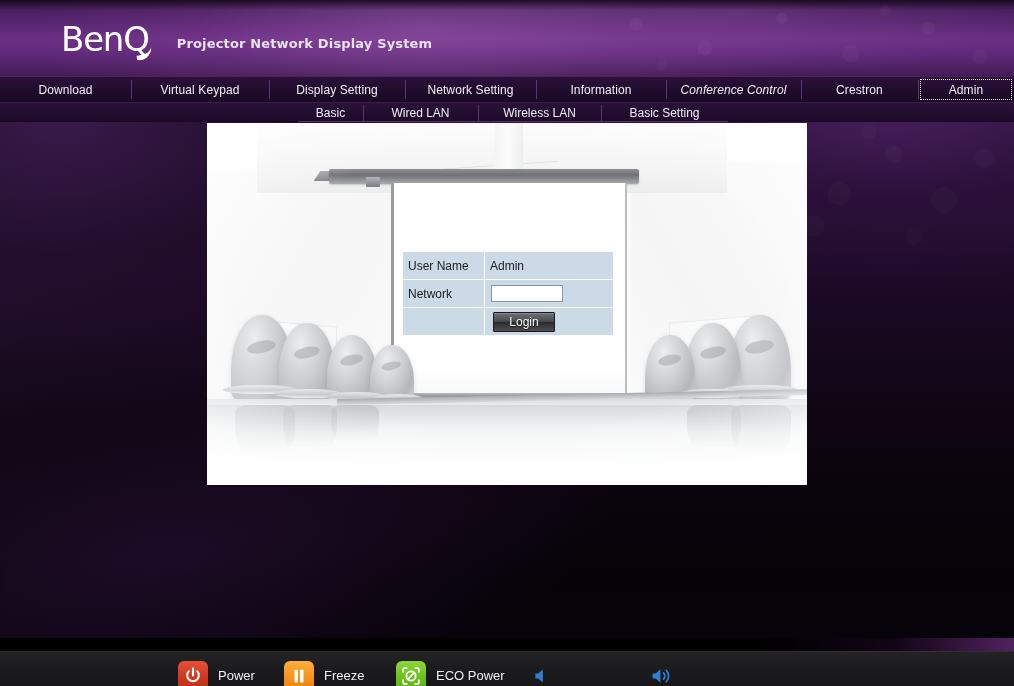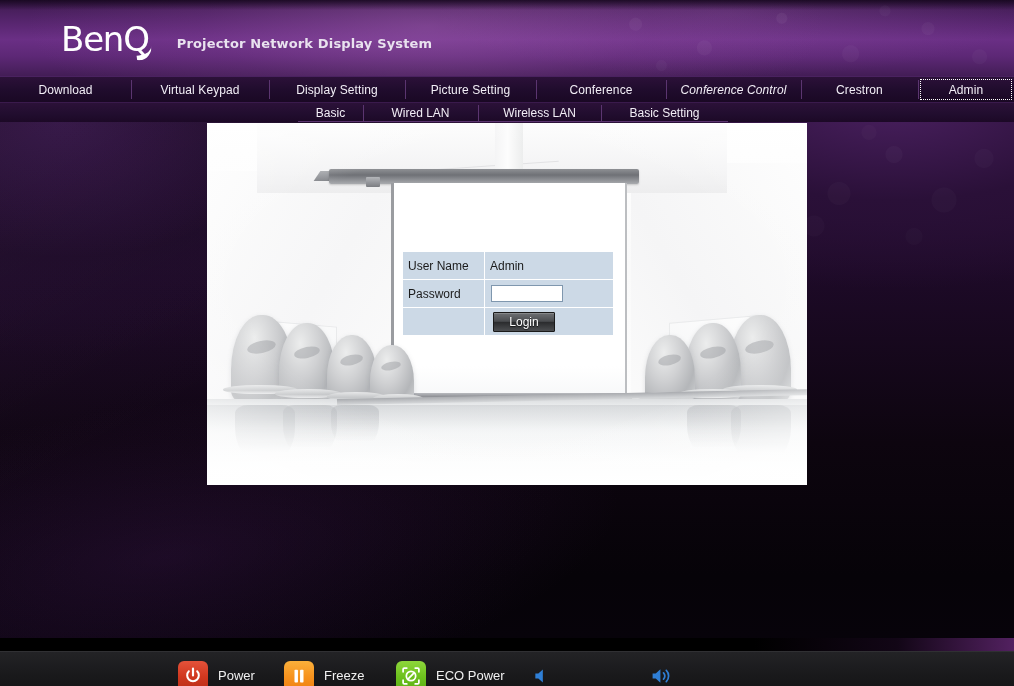--- a/index.html
+++ b/index.html
@@ -510,24 +510,24 @@
         <div class="tab" style="width: 131px;">
           <span>Download</span>
         </div>
         <div class="tab" style="width: 138px;">
           <span>Virtual Keypad</span>
         </div>
         <div class="tab" style="width: 136px;">
           <span>Display Setting</span>
         </div>
         <div class="tab" style="width: 131px;">
-          <span>Picture Setting</span>
+          <span>Network Setting</span>
         </div>
         <div class="tab" style="width: 130px;">
-          <span>Conference</span>
+          <span>Information</span>
         </div>
         <div class="tab" style="width: 135px; font-style: italic;">
           <span>Conference Control</span>
         </div>
         <div class="tab" style="width: 117px; text-align: center;">
           <span>Crestron</span>
         </div>
         <div class="tab focus" style="width: 96px;">
           <span>Admin</span>
         </div>
@@ -594,21 +594,21 @@
         <div class="ph-vign"></div>
       </div>
 
       <table class="login">
         <tbody>
           <tr>
             <td class="cell-label">User Name</td>
             <td class="cell-value">Admin</td>
           </tr>
           <tr>
-            <td class="cell-label">Password</td>
+            <td class="cell-label">Network</td>
             <td class="cell-value">
               <input class="pw-input" type="password" placeholder="" style="">
             </td>
           </tr>
           <tr>
             <td class="cell-label"></td>
             <td class="cell-value">
               <button class="login-btn">Login</button>
             </td>
           </tr>

